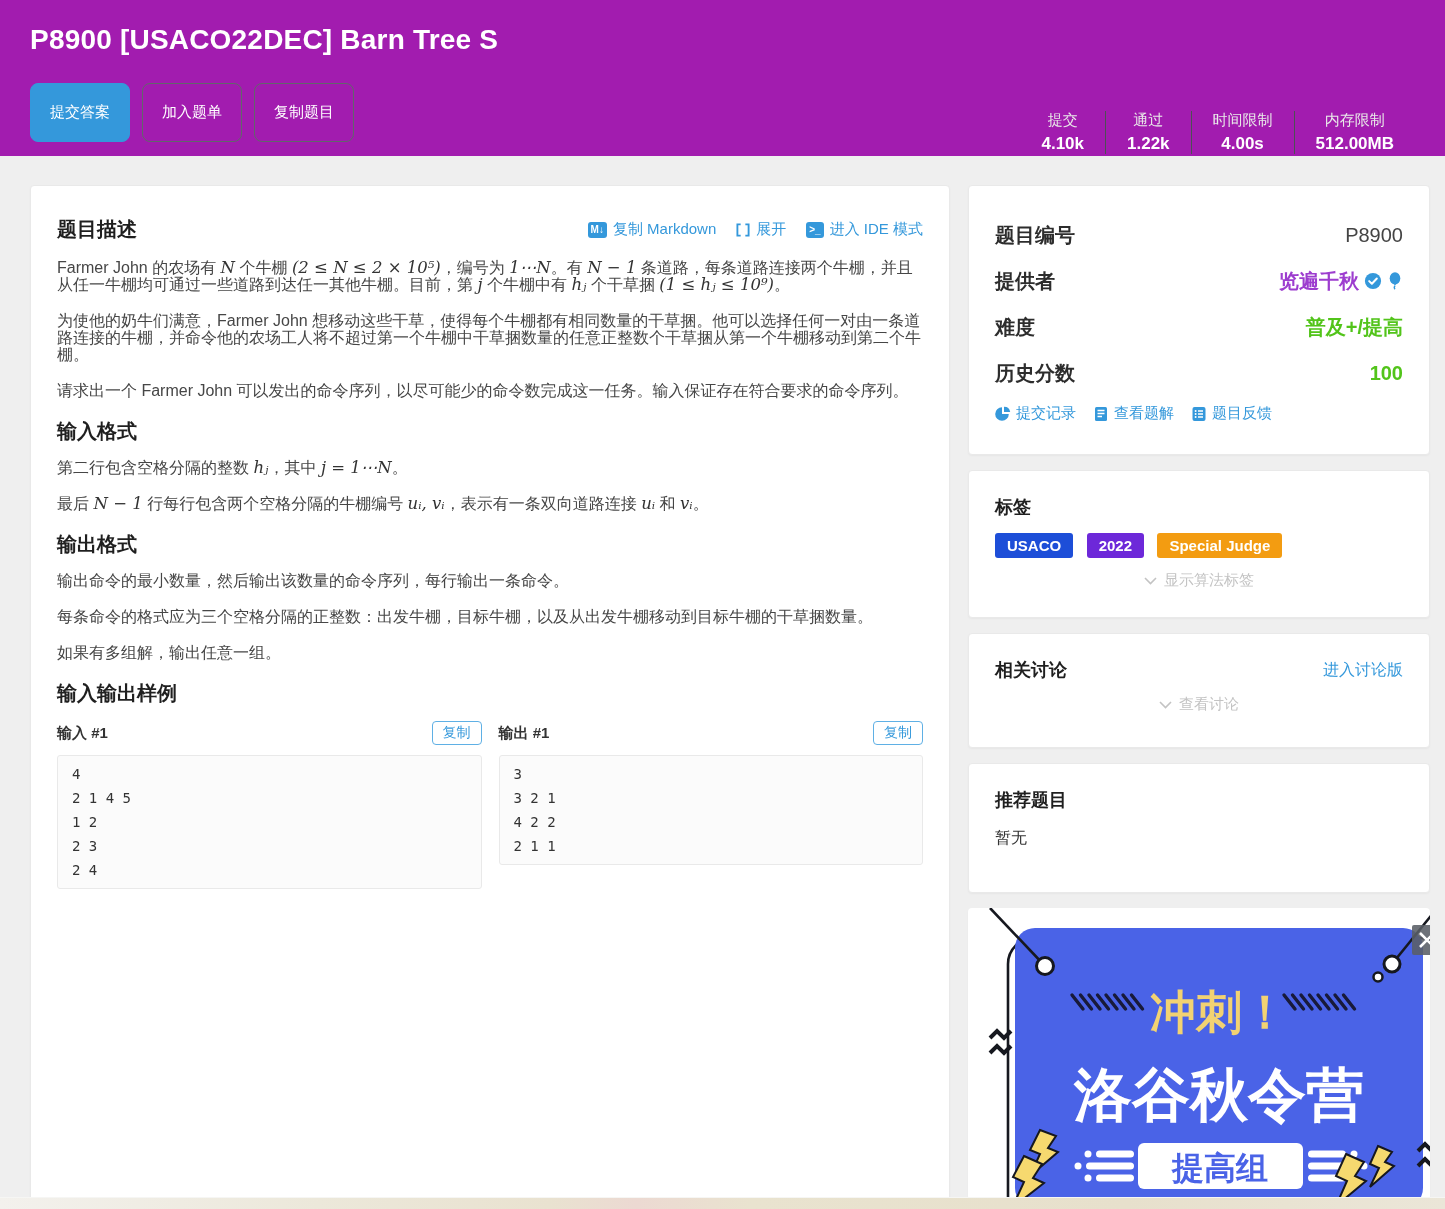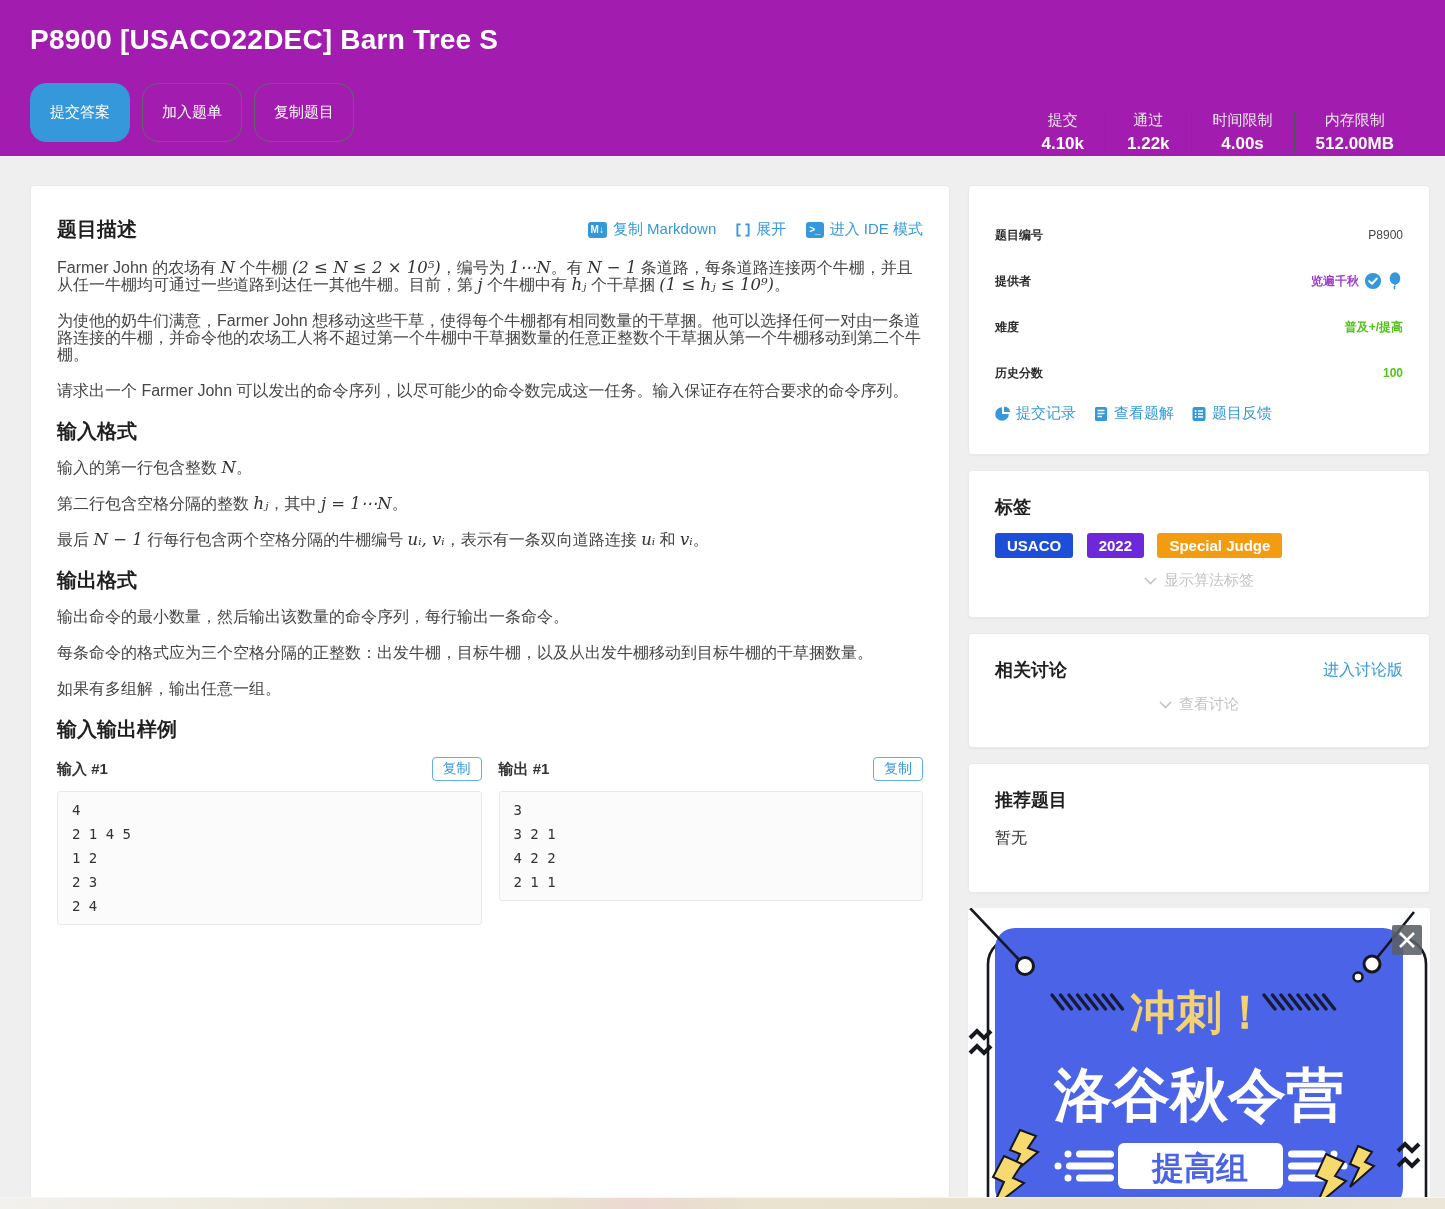--- a/index.html
+++ b/index.html
@@ -4,21 +4,21 @@
 <style>
   * { margin:0; padding:0; box-sizing:border-box; }
   html,body { width:1445px; height:1209px; overflow:hidden; }
   body { background:#efefef; font-family:"Liberation Sans",sans-serif; color:#333; position:relative; }
 
   
   .top-header { height:156px; background:#a21caf; padding:24px 30px 0 30px; }
   .top-header h1 { color:#fff; font-size:28px; font-weight:bold; letter-spacing:.2px; }
   .header-row { display:flex; justify-content:space-between; align-items:center; margin-top:15px; }
   .header-buttons { display:flex; gap:12px; }
-  .btn { font-size:15px; padding:19px 19px; border-radius:16px; cursor:pointer; font-family:inherit; }
+  .btn { font-size:15px; padding:19px 19px; border-radius:8px; cursor:pointer; font-family:inherit; }
   .btn-primary { background:#3498db; color:#fff; border:1px solid #3498db; }
   .btn-ghost { background:transparent; color:#fff; border:1px solid #62666b; }
   .header-stats { display:flex; color:#fff; text-align:center; }
   .stat { padding:0 21px;margin-top:40px; }
   .stat + .stat { border-left:1px solid #4d5055; }
   .stat-label { font-size:15px; color:#e9e9e9; margin-bottom:4px; }
   .stat-value { font-size:17px; font-weight:bold; }
 
   
   .content { display:flex; gap:18px; padding:29px 15px 0 30px; align-items:flex-start; }
@@ -36,41 +36,41 @@
   .math { font-family:"DejaVu Serif",serif; font-style:italic; font-size:16.5px; color:#333; }
   .samples { display:grid; grid-template-columns:1fr 1fr; gap:17px; align-items:start; }
   .sample-head { display:flex; justify-content:space-between; align-items:center; margin-bottom:10px; }
   .sample-label { font-size:15px; font-weight:bold; color:#333; }
   .copy-btn { background:#fff; border:1px solid #5fb0e5; color:#3498db; font-size:14px; padding:2px 10px; border-radius:4px; cursor:pointer; font-family:inherit; }
   pre.sample { background:#fbfbfb; border:1px solid #e9e9e9; border-radius:3px; padding:6px 14px; font-family:"DejaVu Sans Mono",monospace; font-size:14px; line-height:24px; color:#333; white-space:pre; }
 
   
   .sidebar { width:462px; display:flex; flex-direction:column; gap:15px; }
   .info-card { min-height:270px; padding:26px; }
-  .info-row { display:flex; justify-content:space-between; align-items:center; height:46px; font-size:12px; }
+  .info-row { display:flex; justify-content:space-between; align-items:center; height:46px; font-size:20px; }
   .info-label { font-weight:bold; color:#2d2d2d; }
   .val-plain { color:#444; }
   .val-provider { color:#9d3dcf; font-weight:bold; display:flex; align-items:center; gap:5px; text-decoration:none; }
   .val-green { color:#52c41a; font-weight:bold; }
   .info-links { display:flex; gap:17px; margin-top:8px; }
   .info-link { color:#3498db; font-size:15px; text-decoration:none; display:flex; align-items:center; gap:5px; cursor:pointer; }
   .side-sec { padding:24px 26px; }
   .side-sec h3 { font-size:18px; font-weight:bold; color:#1f1f1f; }
   .tags-card { min-height:148px; }
   .tag-row { margin-top:14px; }
   .tag { display:inline-block; color:#fff; font-weight:bold; font-size:15px; padding:4px 12px; border-radius:3px; margin-right:9px; cursor:pointer; }
   .gray-toggle { display:flex; justify-content:center; align-items:center; gap:7px; color:#c3c3c3; font-size:15px; margin-top:13px; cursor:pointer; }
   .disc-card { min-height:115px; }
   .disc-head { display:flex; justify-content:space-between; align-items:center; }
   .blue-link { color:#3498db; font-size:16px; text-decoration:none; cursor:pointer; }
   .rec-card { min-height:130px; }
   .rec-empty { margin-top:16px; font-size:16px; color:#333; }
 
   
-  .ad { position:relative; width:462px; height:292px; background:#fff; border-radius:4px; overflow:hidden; box-shadow:0 1px 2px rgba(0,0,0,.04); cursor:pointer; }
+  .ad { position:relative; width:462px; height:292px; background:#fff; border-radius:4px; overflow:hidden; box-shadow:0 1px 2px rgba(0,0,0,.04); cursor:pointer;padding-left:20px; }
   .ad svg { display:block; }
   .ad text { font-family:"Liberation Sans",sans-serif; font-weight:bold; }
 
   
   .bottom-strip { position:absolute; left:0; top:1197px; width:1445px; height:12px;
     background:linear-gradient(90deg,#f3f1ed 0%,#ece8da 22%,#e9e2d0 38%,#ecd9d2 44%,#e9e3cf 52%,#e7e0cc 78%,#ebe6d8 100%);
     border-top:1px solid #f6f6f4; }
 </style>
 </head>
 <body>
@@ -125,21 +125,20 @@
           <span>进入 IDE 模式</span>
         </a>
       </div>
     </div>
 
     <p class="para"><span>Farmer John 的农场有 </span><i class="math">N</i><span> 个牛棚 </span><i class="math">(2 ≤ N ≤ 2 × 10⁵)</i><span>，编号为 </span><i class="math">1⋯N</i><span>。有 </span><i class="math">N − 1</i><span> 条道路，每条道路连接两个牛棚，并且从任一牛棚均可通过一些道路到达任一其他牛棚。目前，第 </span><i class="math">j</i><span> 个牛棚中有 </span><i class="math">hⱼ</i><span> 个干草捆 </span><i class="math">(1 ≤ hⱼ ≤ 10⁹)</i><span>。</span></p>
     <p class="para"><span>为使他的奶牛们满意，Farmer John 想移动这些干草，使得每个牛棚都有相同数量的干草捆。他可以选择任何一对由一条道路连接的牛棚，并命令他的农场工人将不超过第一个牛棚中干草捆数量的任意正整数个干草捆从第一个牛棚移动到第二个牛棚。</span></p>
     <p class="para"><span>请求出一个 Farmer John 可以发出的命令序列，以尽可能少的命令数完成这一任务。输入保证存在符合要求的命令序列。</span></p>
 
     <h2 class="sec">输入格式</h2>
-    <p class="para"><span>输入的第一行包含整数 </span><i class="math">N</i><span>。</span></p>
     <p class="para"><span>第二行包含空格分隔的整数 </span><i class="math">hⱼ</i><span>，其中 </span><i class="math">j = 1⋯N</i><span>。</span></p>
     <p class="para"><span>最后 </span><i class="math">N − 1</i><span> 行每行包含两个空格分隔的牛棚编号 </span><i class="math">uᵢ, vᵢ</i><span>，表示有一条双向道路连接 </span><i class="math">uᵢ</i><span> 和 </span><i class="math">vᵢ</i><span>。</span></p>
 
     <h2 class="sec">输出格式</h2>
     <p class="para"><span>输出命令的最小数量，然后输出该数量的命令序列，每行输出一条命令。</span></p>
     <p class="para"><span>每条命令的格式应为三个空格分隔的正整数：出发牛棚，目标牛棚，以及从出发牛棚移动到目标牛棚的干草捆数量。</span></p>
     <p class="para"><span>如果有多组解，输出任意一组。</span></p>
 
     <h2 class="sec">输入输出样例</h2>
     <div class="samples">

